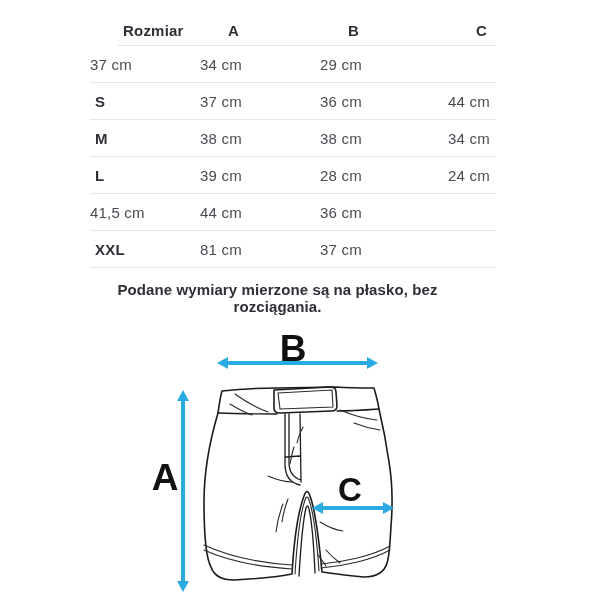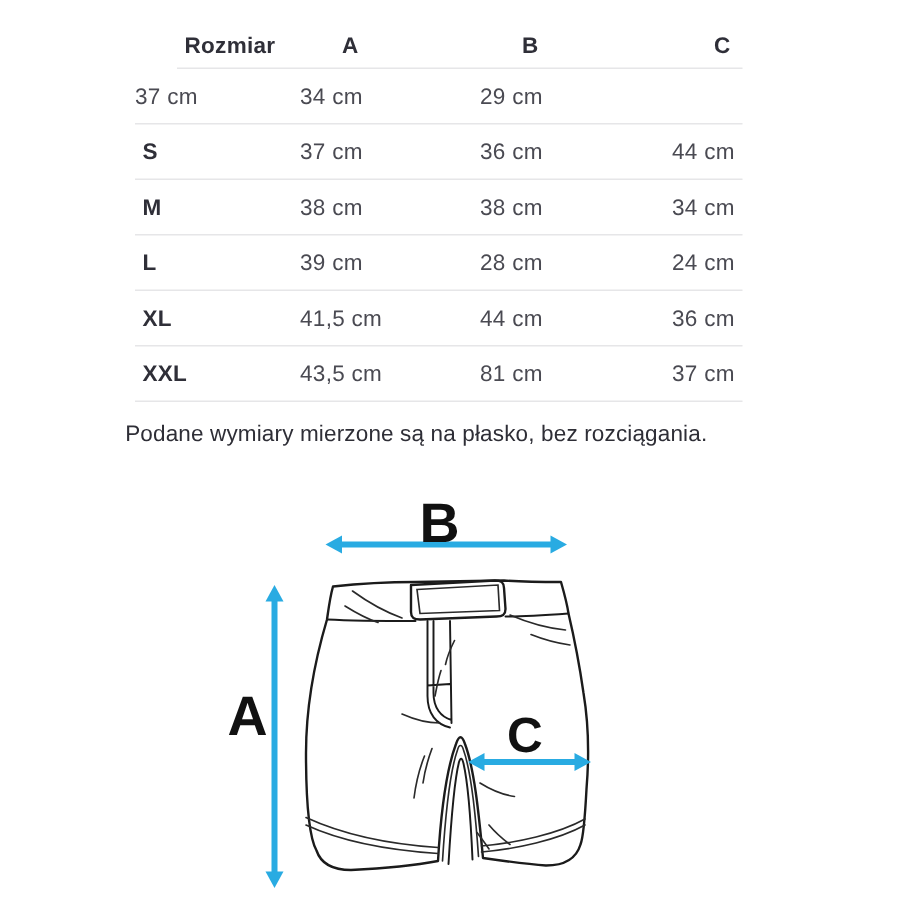--- a/index.html
+++ b/index.html
@@ -14,21 +14,21 @@
     align-items:center;height:36px;border-bottom:1px solid #e6e6e8;
   }
   .t-row.header{height:30px;margin-left:28px;}
   .cell{font-size:15px;letter-spacing:.2px;white-space:nowrap;}
   .cell.first{padding-left:5px;}
   .cell.head, .cell.size{font-weight:bold;color:#2f2f38;}
   .cell.val{font-weight:normal;color:#4a4a52;}
   
   .note{
     position:absolute;left:75px;top:281px;width:405px;text-align:center;
-    font-size:15px;font-weight:normal;color:#2e2e36;letter-spacing:.1px;
+    font-size:15px;font-weight:bold;color:#2e2e36;letter-spacing:.1px;
   }
   
   .diagram{position:absolute;left:140px;top:330px;width:320px;height:270px;}
   .outline{fill:#ffffff;stroke:#1b1b1b;stroke-width:1.6;stroke-linejoin:round;stroke-linecap:round;}
   .stitch{fill:none;stroke:#2a2a2a;stroke-width:1.1;stroke-linecap:round;}
   .detail{fill:none;stroke:#1b1b1b;stroke-width:1.3;stroke-linecap:round;}
   .wrinkle{fill:none;stroke:#2a2a2a;stroke-width:1.1;stroke-linecap:round;}
   .arrow-line{stroke:#29abe2;stroke-width:4;stroke-linecap:butt;}
   .arrow-head{fill:#29abe2;}
   .dim-label{
@@ -65,28 +65,26 @@
       <div class="cell val">38 cm</div>
       <div class="cell val">34 cm</div>
     </div>
     <div class="t-row">
       <div class="cell size first">L</div>
       <div class="cell val">39 cm</div>
       <div class="cell val">28 cm</div>
       <div class="cell val">24 cm</div>
     </div>
     <div class="t-row">
-      <div class="cell size first">XL</div>
       <div class="cell val">41,5 cm</div>
       <div class="cell val">44 cm</div>
       <div class="cell val">36 cm</div>
     </div>
     <div class="t-row">
       <div class="cell size first">XXL</div>
-      <div class="cell val">43,5 cm</div>
       <div class="cell val">81 cm</div>
       <div class="cell val">37 cm</div>
     </div>
   </div>
 
   <div class="note">Podane wymiary mierzone są na płasko, bez rozciągania.</div>
 
   <svg class="diagram" viewBox="0 0 320 270">
 
     <path class="outline" d="

